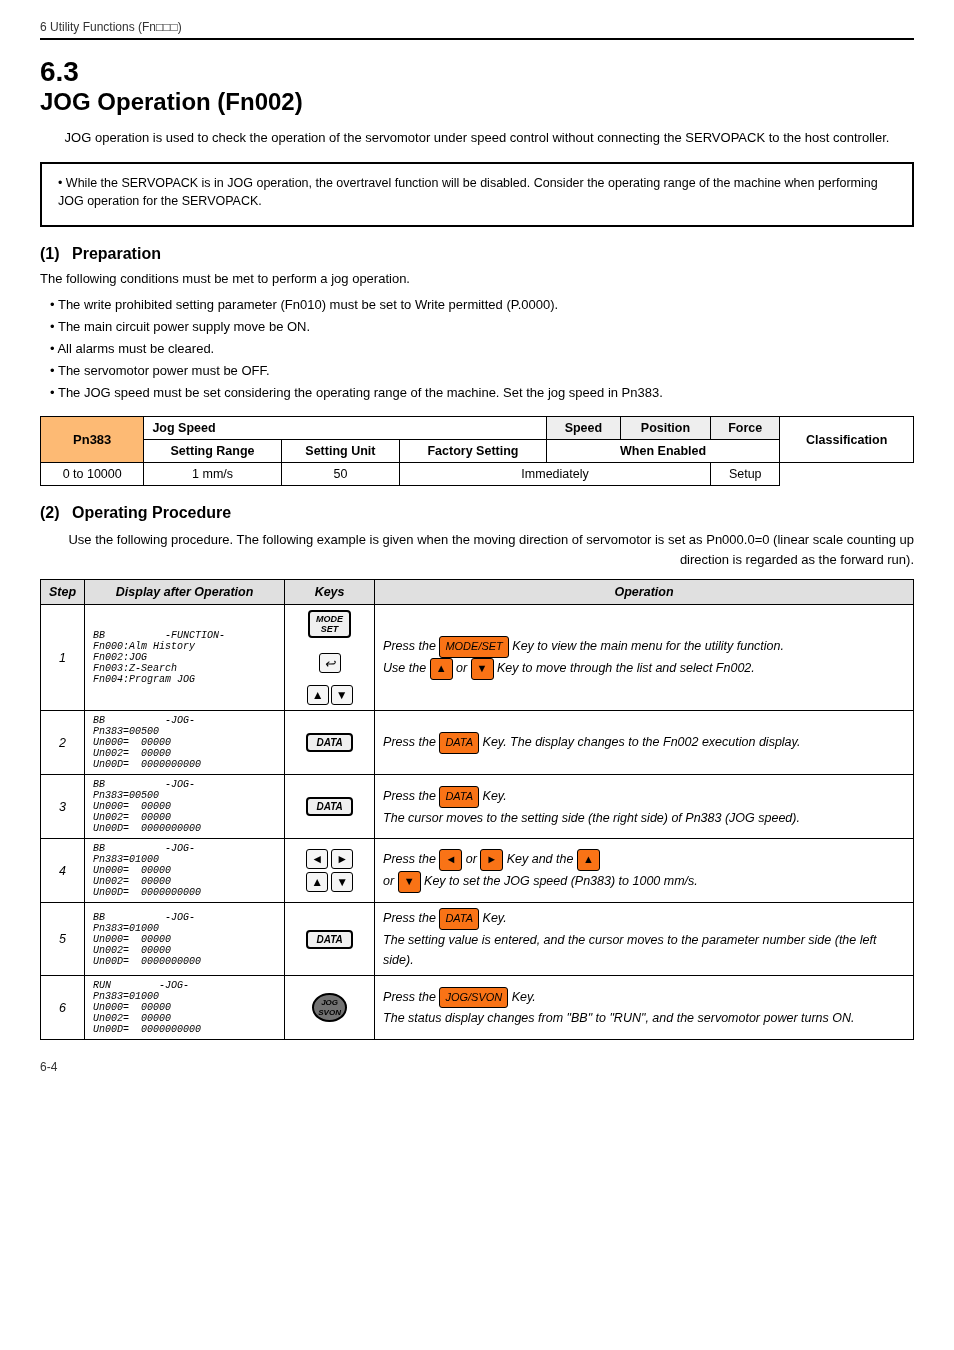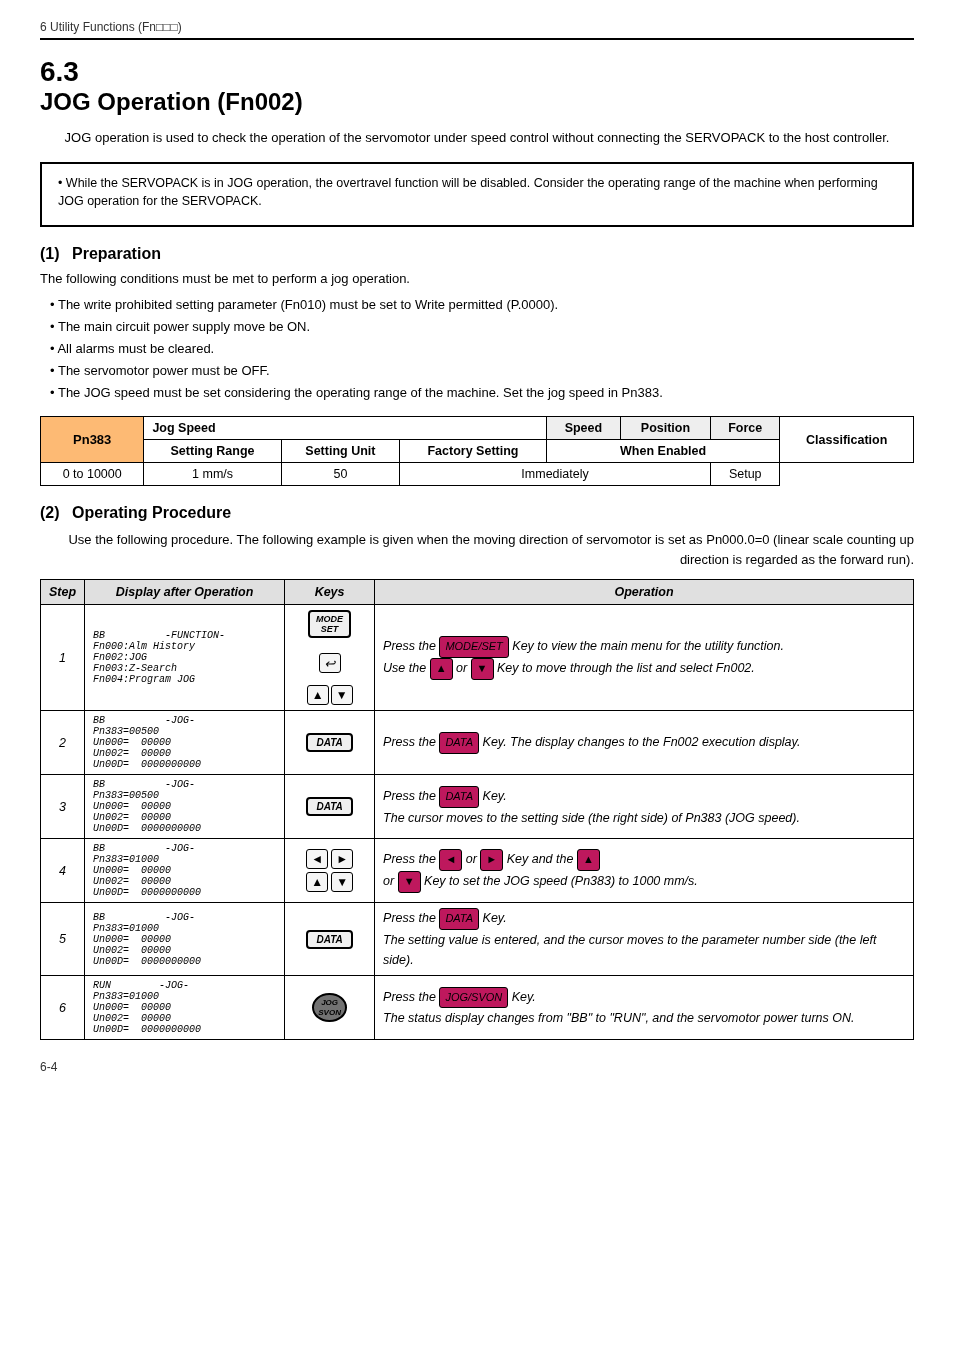--- a/index.html
+++ b/index.html
@@ -168,21 +168,21 @@
       font-size: 12.5px;
       line-height: 1.6;
     }
     .key-btn {
       display: inline-block;
       border: 1.5px solid #000;
       border-radius: 3px;
       padding: 1px 5px;
       font-size: 11px;
       font-family: Arial, sans-serif;
-      background: #be185d;
+      background: #f97316;
       min-width: 22px;
       text-align: center;
     }
     .keys-grid {
       display: grid;
       grid-template-columns: 1fr 1fr;
       gap: 2px;
       justify-items: center;
       align-items: center;
     }

